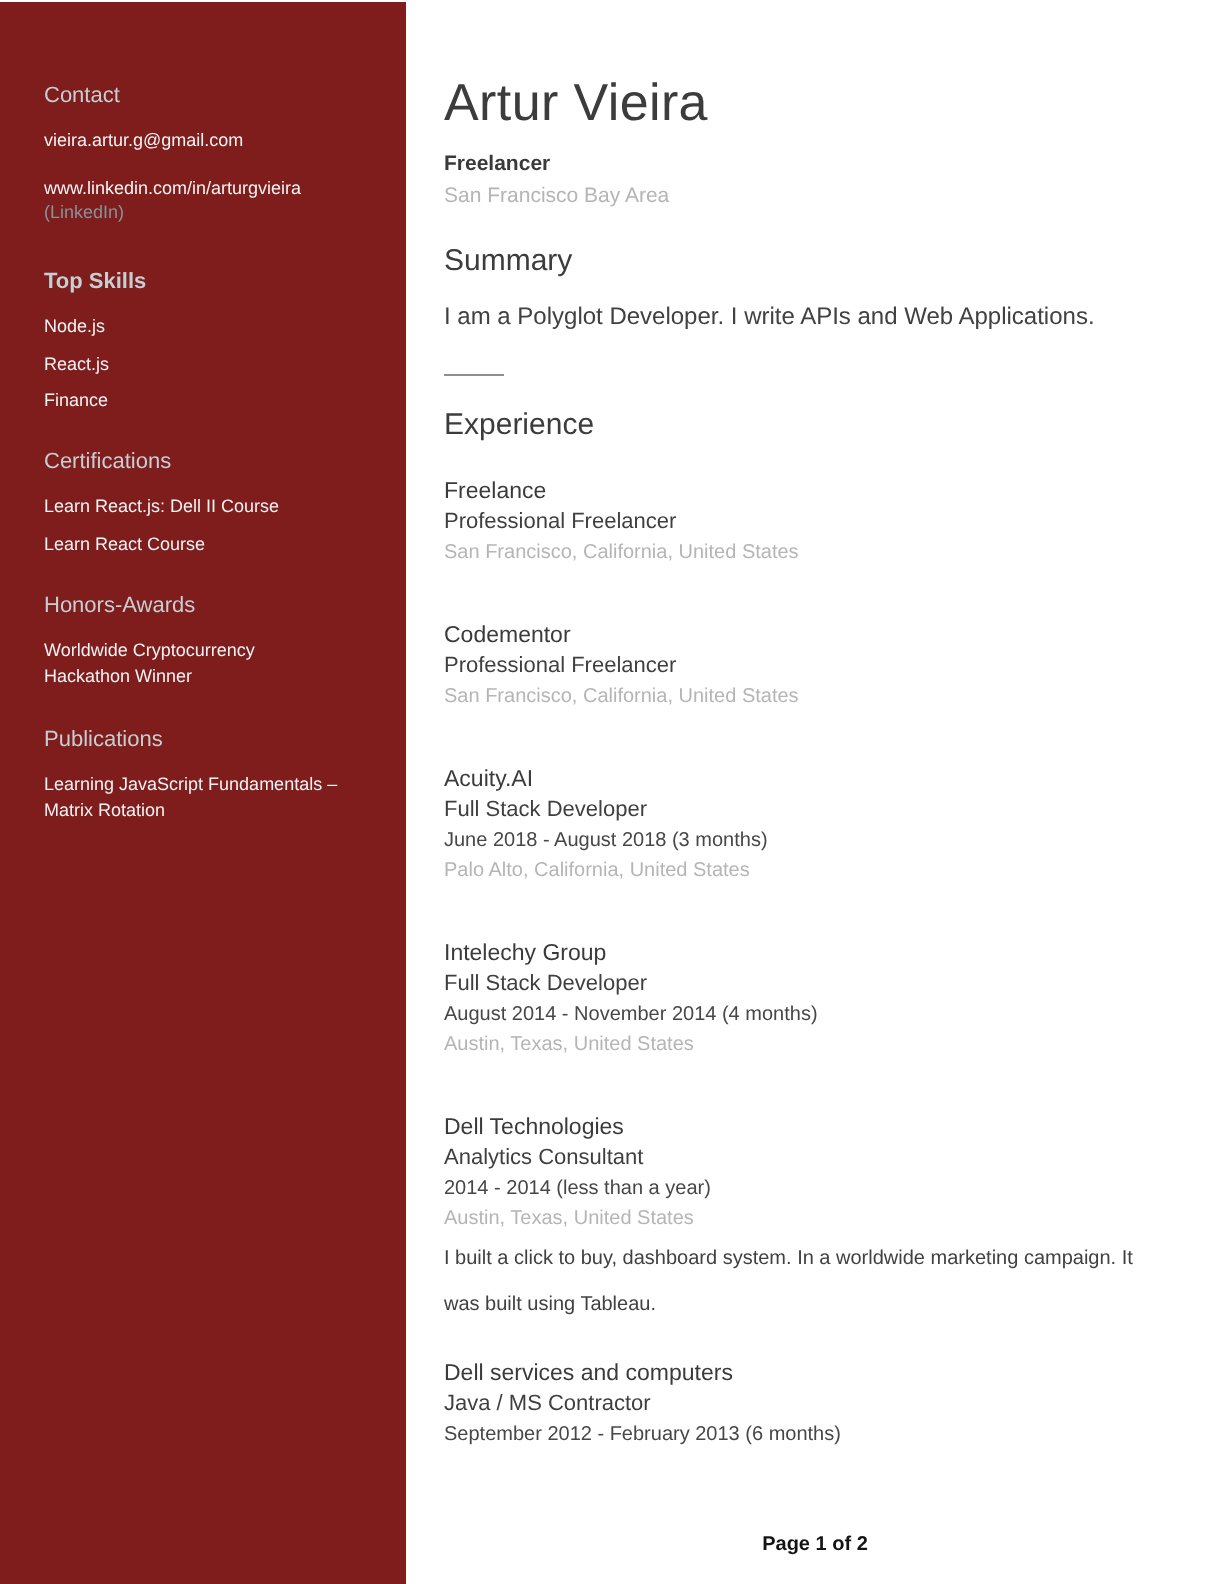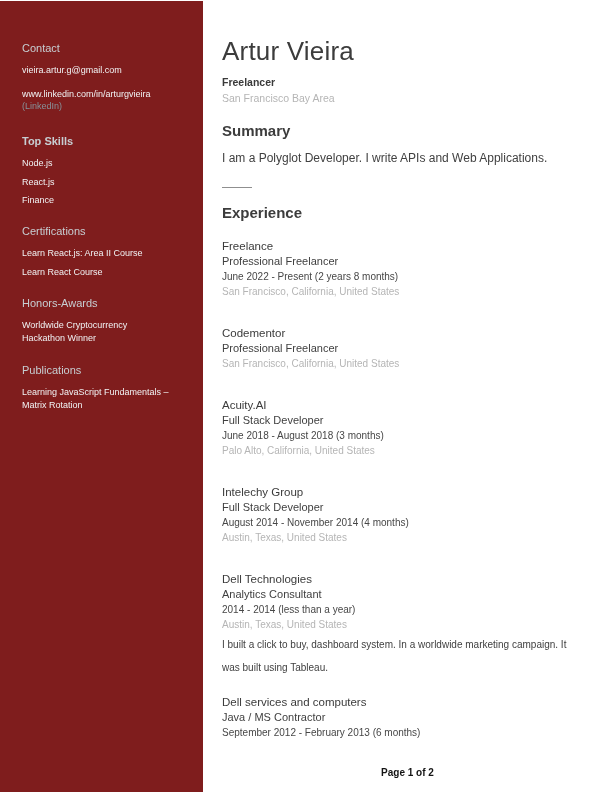--- a/index.html
+++ b/index.html
@@ -33,21 +33,21 @@
     box-sizing:border-box; padding:0 12px 0 19px;
   }
   .name {
     margin:36px 0 0; font-size:26px; line-height:30px;
     font-weight:400; color:#3c3c3c; letter-spacing:0.2px;
   }
   .headline { margin:10px 0 0; font-size:10.5px; line-height:13px; font-weight:700; color:#3a3a3a; }
   .hdr-loc  { margin:3px 0 12px; font-size:10.5px; line-height:13px; color:#b5b5b5; }
   .sec-heading {
     margin:17px 0 0; font-size:15px; line-height:18px;
-    font-weight:700; color:#3c3c3c;
+    font-weight:400; color:#3c3c3c;
   }
   .sec-heading.exp { margin-top:16px; }
   .summary-text { margin:12px 0 0; font-size:12px; line-height:13px; color:#414141; }
   .divider { margin:22px 0 0; width:30px; height:0; border-top:1px solid #8f8f8f; }
   .entry { margin:16px 0 26px; }
   .company { font-size:11.5px; line-height:16px; color:#3b3b3b; }
   .role    { font-size:11px;   line-height:15px; color:#3f3f3f; }
   .dates   { font-size:10px;   line-height:15px; color:#474747; }
   .job-loc { font-size:10px;   line-height:15px; color:#b5b5b5; }
   .desc {
@@ -70,21 +70,21 @@
     <div class="sb-item mb12">vieira.artur.g@gmail.com</div>
     <div class="sb-item nmb">www.linkedin.com/in/arturgvieira</div>
     <div class="sb-item muted">(LinkedIn)</div>
 
     <div class="sb-heading skills">Top Skills</div>
     <div class="sb-item">Node.js</div>
     <div class="sb-item">React.js</div>
     <div class="sb-item">Finance</div>
 
     <div class="sb-heading">Certifications</div>
-    <div class="sb-item">Learn React.js: Area II Course</div>
+    <div class="sb-item">Learn React.js: Dell II Course</div>
     <div class="sb-item">Learn React Course</div>
 
     <div class="sb-heading">Honors-Awards</div>
     <div class="sb-item twoline">Worldwide Cryptocurrency
 Hackathon Winner</div>
 
     <div class="sb-heading">Publications</div>
     <div class="sb-item twoline">Learning JavaScript Fundamentals –
 Matrix Rotation</div>
   </aside>
@@ -97,21 +97,20 @@
     <h2 class="sec-heading">Summary</h2>
     <div class="summary-text">I am a Polyglot Developer. I write APIs and Web Applications.</div>
 
     <div class="divider"></div>
 
     <h2 class="sec-heading exp">Experience</h2>
 
     <section class="entry">
       <div class="company">Freelance</div>
       <div class="role">Professional Freelancer</div>
-      <div class="dates">June 2022 - Present (2 years 8 months)</div>
       <div class="job-loc">San Francisco, California, United States</div>
     </section>
 
     <section class="entry">
       <div class="company">Codementor</div>
       <div class="role">Professional Freelancer</div>
       <div class="job-loc">San Francisco, California, United States</div>
     </section>
 
     <section class="entry">

